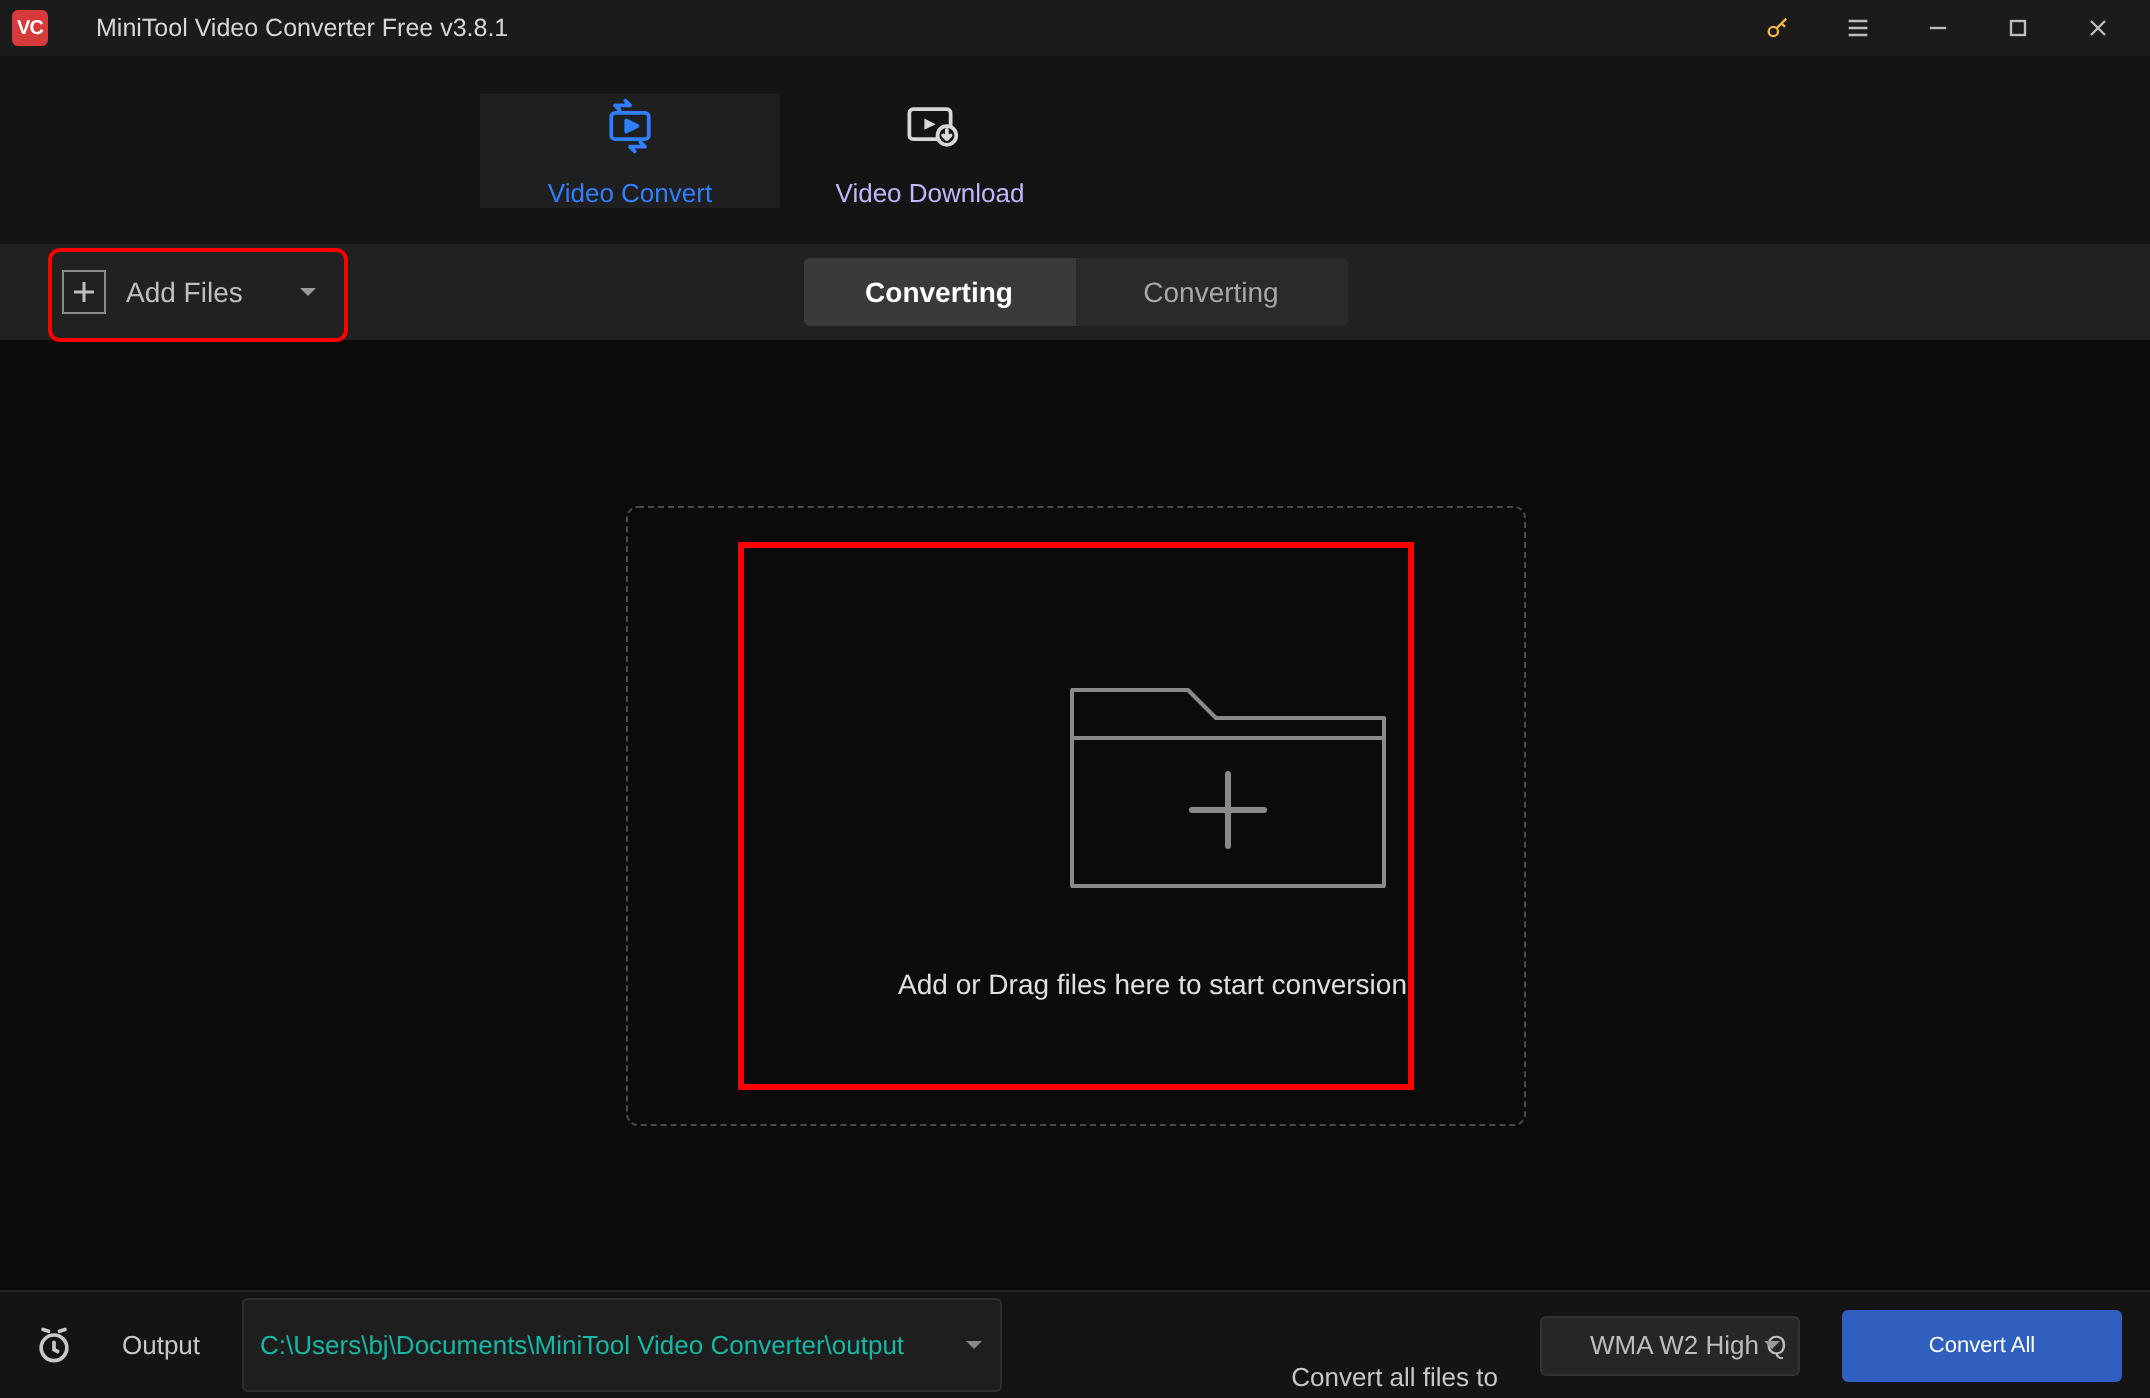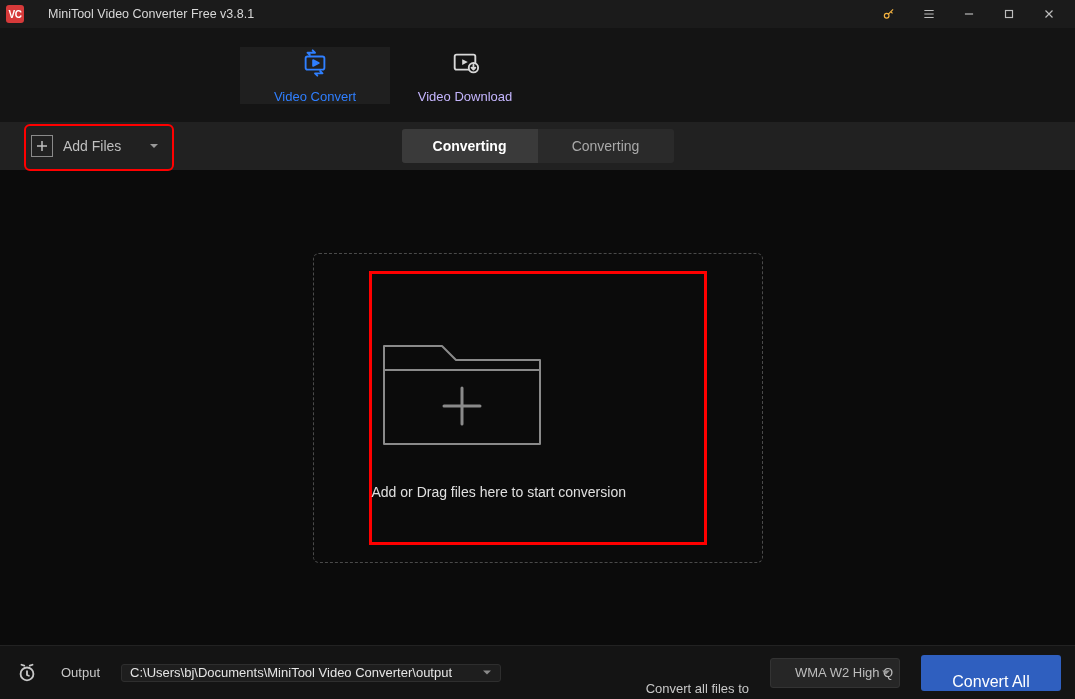--- a/index.html
+++ b/index.html
@@ -36,36 +36,36 @@
   .add-files .chev svg { width: 10px; height: 10px; }
   .add-highlight { position: absolute; left: 24px; top: 124px; width: 150px; height: 47px; border: 2px solid #ff0000; border-radius: 6px; pointer-events: none; z-index: 20; }
 
   .segmented { margin: 0 auto; display: flex; background: #2a2a2a; border-radius: 3px; overflow: hidden; }
   .segmented .seg { width: 136px; height: 34px; display: flex; align-items: center; justify-content: center; font-size: 14px; color: #a9a9a9; }
   .segmented .seg.active { background: #3a3a3a; color: #ffffff; font-weight: 600; }
 
   
   .main { flex: 1; background: #0b0b0b; position: relative; display: flex; align-items: center; justify-content: center; }
   .dropzone { width: 450px; height: 310px; border: 1px dashed #4a4a4a; border-radius: 6px; display: flex; align-items: center; justify-content: center; position: relative; }
-  .drop-inner { width: 338px; height: 274px; border: 3px solid #ff0000; display: flex; flex-direction: column; align-items: flex-start; justify-content: center; gap: 24px; }
+  .drop-inner { width: 338px; height: 274px; border: 3px solid #ff0000; display: flex; flex-direction: column; align-items: flex-end; justify-content: center; gap: 24px; }
   .folder-icon svg { width: 180px; height: 140px; }
   .drop-text { font-size: 14px; color: #e0e0e0; }
 
   
   .bottombar { height: 54px; background: #141414; border-top: 1px solid #222; display: flex; align-items: center; padding: 0 14px; gap: 21px; font-size: 13px; color: #c8c8c8; }
   .bottombar .clock { display: inline-flex; align-items: center; justify-content: center; width: 26px; }
   .bottombar .clock svg { width: 22px; height: 22px; }
   .bottombar .out-label { }
-  .bottombar .out-path { flex: 0 0 380px; height: 18px; background: #1e1e1e; border: 1px solid #2e2e2e; border-radius: 3px; display: flex; align-items: center; padding: 0 8px; color: #e5e5e5; position: relative; }
+  .bottombar .out-path { flex: 0 0 380px; height: 47px; background: #1e1e1e; border: 1px solid #2e2e2e; border-radius: 3px; display: flex; align-items: center; padding: 0 8px; color: #14b8a6; position: relative; }
   .bottombar .out-path .chev { position: absolute; right: 8px; top: 50%; transform: translateY(-50%); }
   .bottombar .spacer2 { flex: 1; }
   .bottombar .fmt-label { white-space: nowrap; margin-top: 32px; }
   .bottombar .fmt-select { width: 130px; height: 30px; background: #262626; border: 1px solid #333; border-radius: 3px; display: flex; align-items: center; padding: 0 24px; color: #bdbdbd; position: relative; overflow: hidden; white-space: nowrap; }
   .bottombar .fmt-select .chev { position: absolute; right: 8px; top: 50%; transform: translateY(-50%); }
-  .bottombar .convert-all { width: 140px; height: 36px; background: #2f5fbf; color: #fff; border-radius: 3px; display: flex; align-items: flex-end; justify-content: center; font-size: 16px; }
+  .bottombar .convert-all { width: 140px; height: 36px; background: #2f5fbf; color: #fff; border-radius: 3px; display: flex; align-items: center; justify-content: center; font-size: 11px; }
 
   .chev svg { width: 10px; height: 10px; }
 </style>
 </head>
 <body>
 
 <div class="app">
 
   <div class="titlebar">
     <div class="logo">

